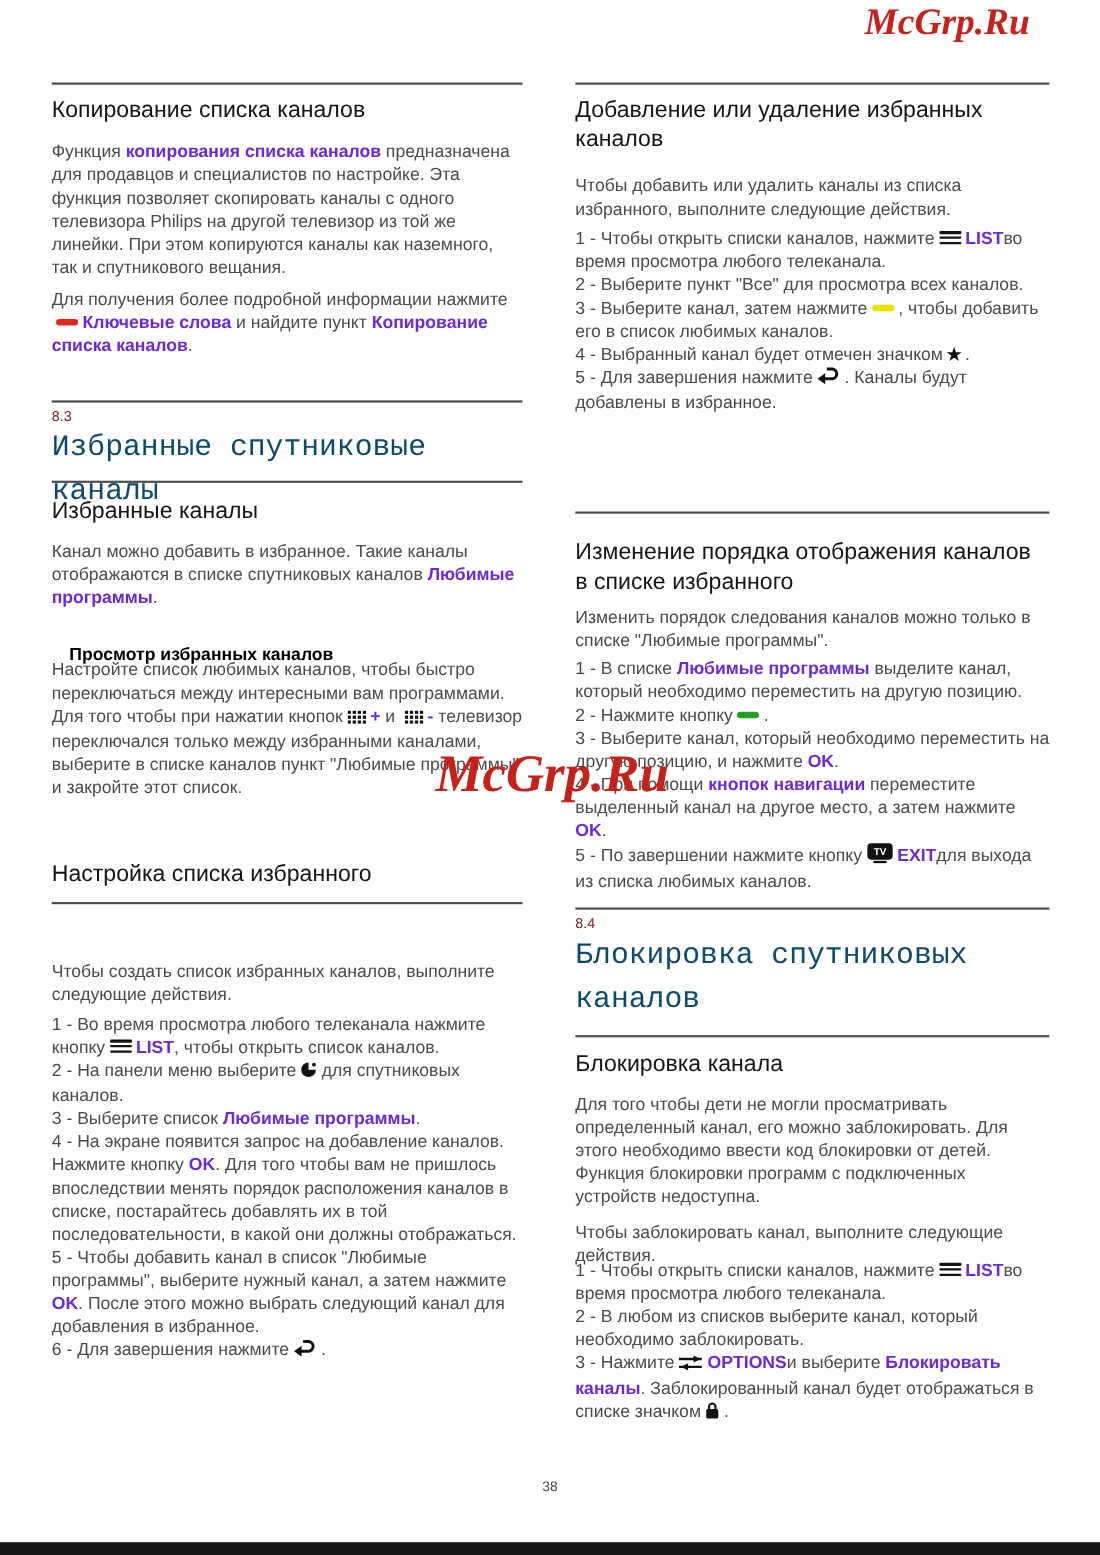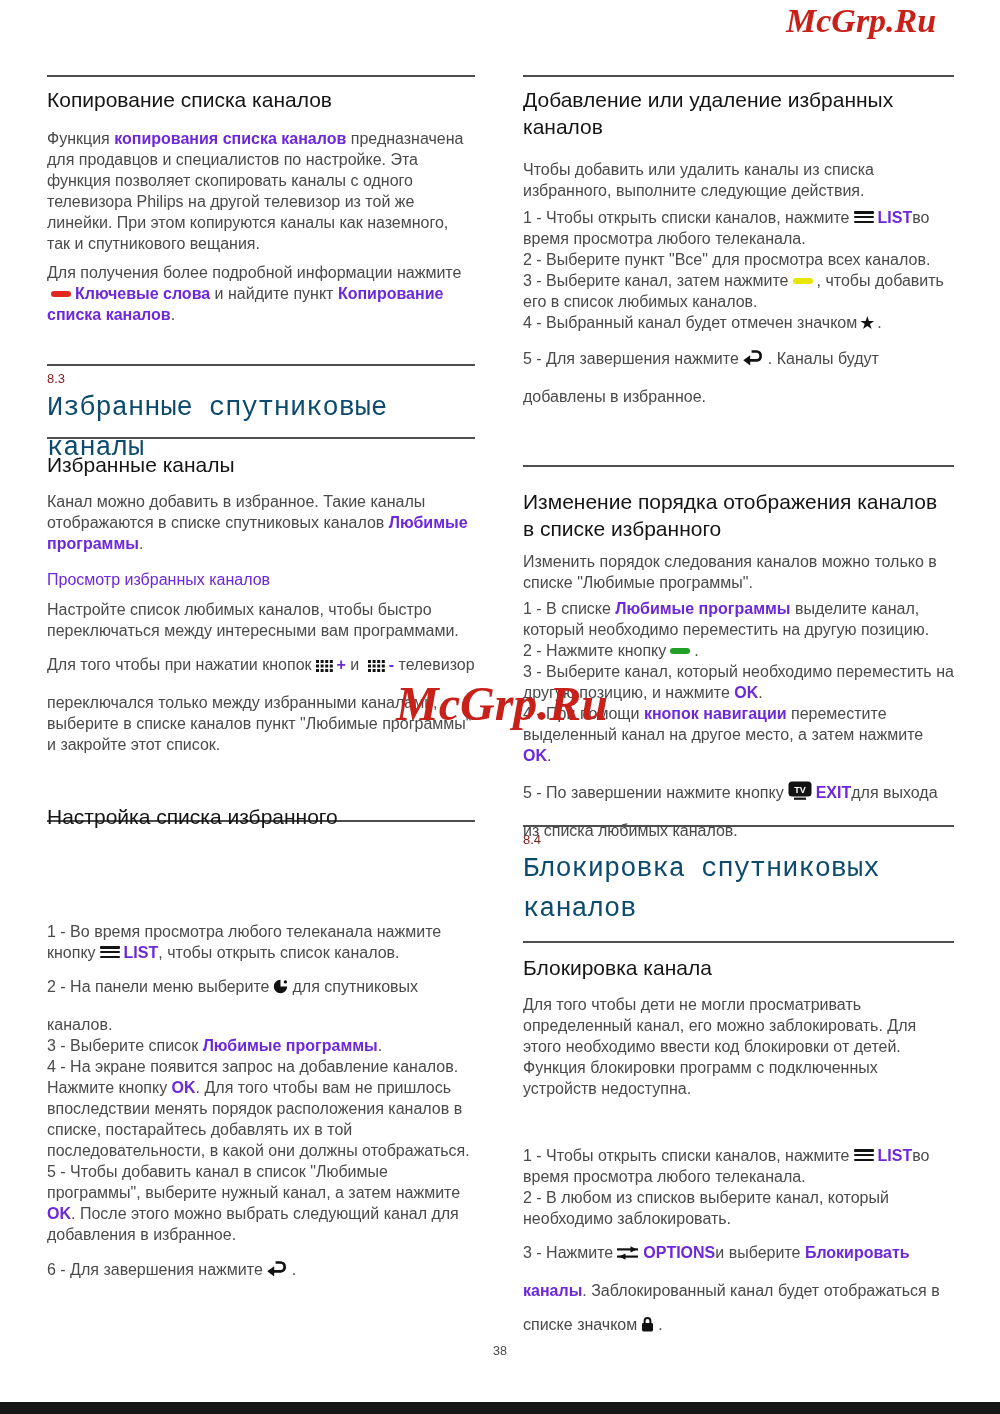--- a/index.html
+++ b/index.html
@@ -4,27 +4,27 @@
 <style>
   html,body{margin:0;padding:0;background:#fff;}
   .page{position:relative;width:1000px;height:1414px;background:#ffffff;overflow:hidden;
         font-family:"Liberation Sans",sans-serif;color:#4a4a4a;}
   .abs{position:absolute;}
   .lx{left:47px;width:428px;}
   .rx{left:523px;width:431px;}
   .rule{border:none;border-top:2px solid #4e4e4e;margin:0;height:0;}
   .h1{font-size:27px;font-weight:400;color:#0c4a6e;margin:0;line-height:40px;font-family:Liberation Mono, monospace;}
   .h2{font-size:21px;font-weight:400;color:#151515;margin:0;line-height:27px;}
-  .h3{font-size:16px;font-weight:400;color:#6d28d9;line-height:21px;margin:0;}
+  .h3{font-size:16px;font-weight:700;color:#000000;line-height:21px;margin:16px;}
   .chnum{font-size:13px;color:#7f1d1d;line-height:15px;}
   p.body,p.step{font-size:16px;line-height:21px;margin:0;color:#4a4a4a;}
   b{color:#6d28d9;font-weight:700;}
   .steps p{margin:0;}
   
-  .ic{display:inline-block;vertical-align:-2px;margin:15px 4px;}
+  .ic{display:inline-block;vertical-align:-2px;margin:0 4px;}
   .ic-key{display:inline-block;width:20px;height:6px;border-radius:3px;vertical-align:2px;margin:0 4px;}
   .ic-list{display:inline-block;width:20px;height:13px;vertical-align:-1px;margin:0 4px;}
   .ic-list i{display:block;height:2.6px;background:#121212;border-radius:1px;margin-top:2.3px;}
   .ic-list i:first-child{margin-top:0;}
   .star{font-size:18px;color:#121212;font-style:normal;margin:0 2px;vertical-align:-1px;}
   
   .wm{position:absolute;font-family:"Liberation Serif",serif;font-style:italic;font-weight:700;
       white-space:nowrap;pointer-events:none;}
   .wm-center{left:396px;top:676px;font-size:48px;}
   .wm-top{left:786px;top:2px;font-size:34px;}
@@ -80,21 +80,22 @@
             <rect x="13.8" y="4.5" width="3" height="3"></rect>
             <rect x="0" y="9" width="3" height="3"></rect>
             <rect x="4.6" y="9" width="3" height="3"></rect>
             <rect x="9.2" y="9" width="3" height="3"></rect>
             <rect x="13.8" y="9" width="3" height="3"></rect>
           </g>
         </svg></span><b>-</b><span> телевизор переключался только между избранными каналами, выберите в списке каналов пункт "Любимые программы" и закройте этот список.</span></p>
 
 
   <hr class="rule abs lx" style="top:820px">
-  <h2 class="h2 abs lx" style="top:803px">Настройка списка избранного</h2>
+  <h2 class="h2 abs lx" style="top:781px">Настройка списка избранного</h2>
+  <p class="body abs lx" style="top:873px">Чтобы создать список избранных каналов, выполните следующие действия.</p>
 
   <div class="steps abs lx" style="top:921px">
     <p class="step"><span>1 - Во время просмотра любого телеканала нажмите кнопку</span><span class="ic-list"><i></i><i></i><i></i></span><b>LIST</b><span>, чтобы открыть список каналов.</span></p>
     <p class="step"><span>2 - На панели меню выберите</span><span class="ic"><svg width="15" height="15" viewBox="0 0 15 15">
             <path d="M7.5 7.5 L7.5 0.8 A6.7 6.7 0 1 0 14.2 7.5 Z" fill="#121212"></path>
             <circle cx="12.4" cy="2.9" r="1.7" fill="#121212"></circle>
           </svg></span><span>для спутниковых каналов.</span></p>
     <p class="step"><span>3 - Выберите список </span><b>Любимые программы</b><span>.</span></p>
     <p class="step"><span>4 - На экране появится запрос на добавление каналов. Нажмите кнопку </span><b>OK</b><span>. Для того чтобы вам не пришлось впоследствии менять порядок расположения каналов в списке, постарайтесь добавлять их в той последовательности, в какой они должны отображаться.</span></p>
     <p class="step"><span>5 - Чтобы добавить канал в список "Любимые программы", выберите нужный канал, а затем нажмите </span><b>OK</b><span>. После этого можно выбрать следующий канал для добавления в избранное.</span></p>
@@ -136,20 +137,21 @@
           </svg></span><b>EXIT</b><span>для выхода из списка любимых каналов.</span></p>
   </div>
 
   <hr class="rule abs rx" style="top:825px">
   <div class="chnum abs rx" style="top:832px">8.4</div>
   <h1 class="h1 abs rx" style="top:849px">Блокировка спутниковых каналов</h1>
   <hr class="rule abs rx" style="top:941px">
 
   <h2 class="h2 abs rx" style="top:954px">Блокировка канала</h2>
   <p class="body abs rx" style="top:994px">Для того чтобы дети не могли просматривать определенный канал, его можно заблокировать. Для этого необходимо ввести код блокировки от детей. Функция блокировки программ с подключенных устройств недоступна.</p>
+  <p class="body abs rx" style="top:1110px">Чтобы заблокировать канал, выполните следующие действия.</p>
 
   <div class="steps abs rx" style="top:1145px">
     <p class="step"><span>1 - Чтобы открыть списки каналов, нажмите</span><span class="ic-list"><i></i><i></i><i></i></span><b>LIST</b><span>во время просмотра любого телеканала.</span></p>
     <p class="step">2 - В любом из списков выберите канал, который необходимо заблокировать.</p>
     <p class="step"><span>3 - Нажмите</span><span class="ic"><svg width="22" height="14" viewBox="0 0 22 14">
             <line x1="0" y1="3.4" x2="21" y2="3.4" stroke="#121212" stroke-width="2.2"></line>
             <path d="M13.5 0.2 L20 3.4 L13.5 6.6 Z" fill="#121212"></path>
             <line x1="0" y1="10.6" x2="21" y2="10.6" stroke="#121212" stroke-width="2.2"></line>
             <path d="M8.5 7.4 L2 10.6 L8.5 13.8 Z" fill="#121212"></path>
           </svg></span><b>OPTIONS</b><span>и выберите </span><b>Блокировать каналы</b><span>. Заблокированный канал будет отображаться в списке значком</span><span class="ic"><svg width="13" height="16" viewBox="0 0 13 16">

